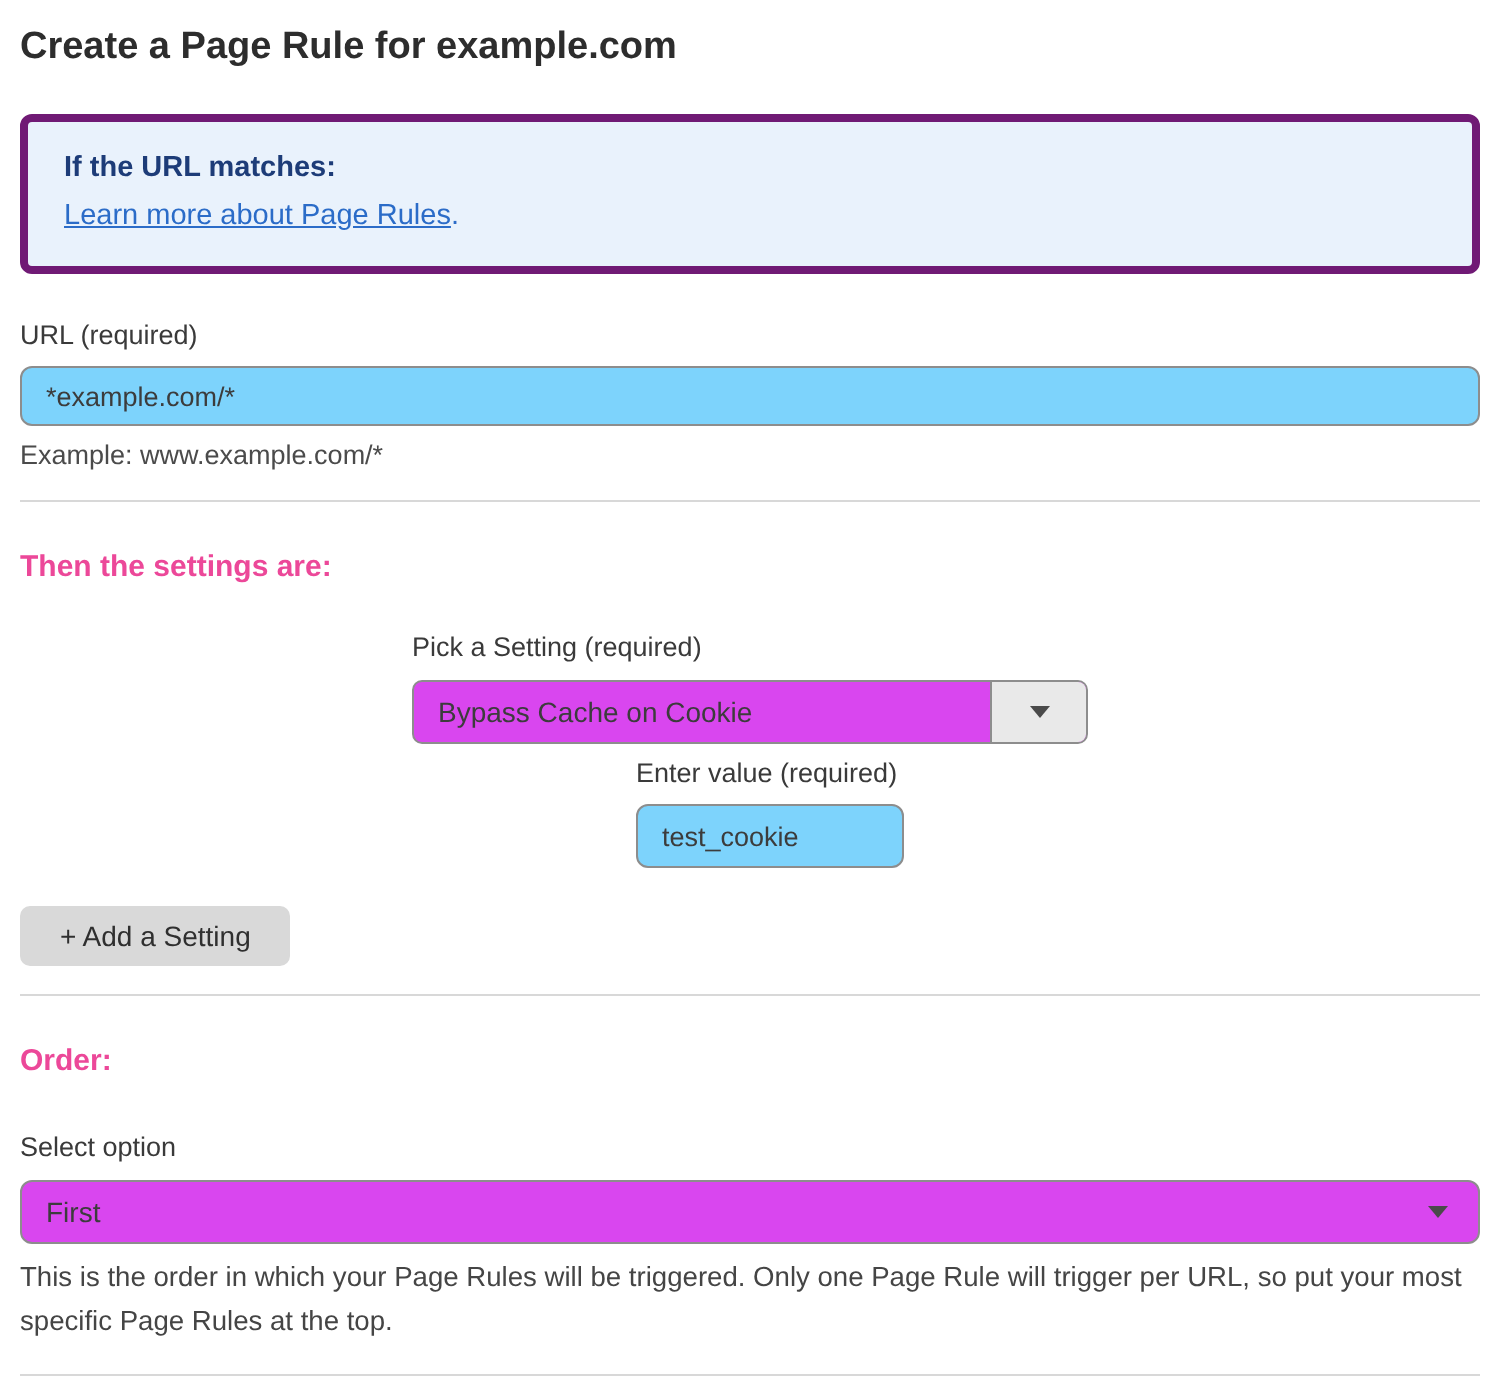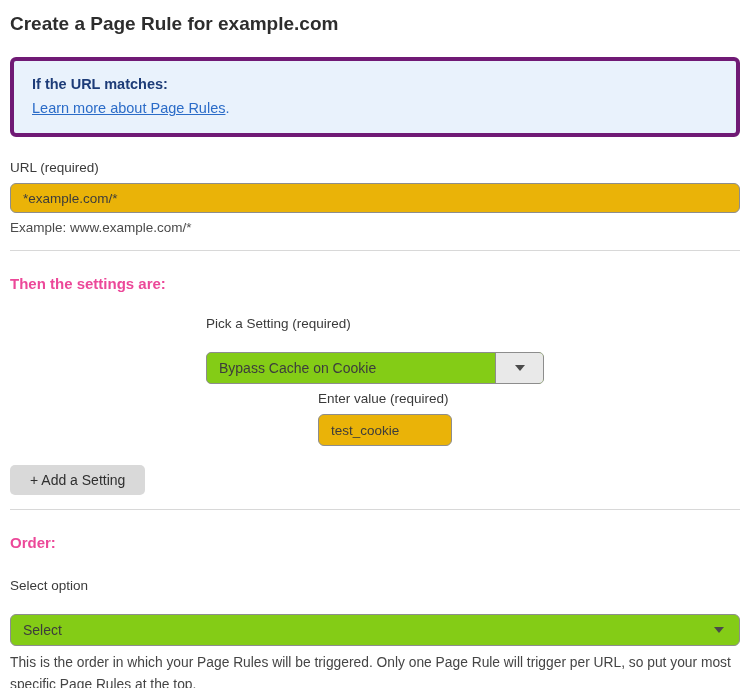--- a/index.html
+++ b/index.html
@@ -48,21 +48,21 @@
     display: block;
     margin-top: 7px;
     height: 30px;
     width: 100%;
     border: 1px solid #8d8d8d;
     border-radius: 6px;
     padding: 11px 12px;
     font-family: "Liberation Sans", "DejaVu Sans", sans-serif;
     font-size: 13.5px;
     color: #3c3c3c;
-    background: #eab308;
+    background: #7dd3fc;
     outline: none;
   }
   .helper {
     margin-top: 7px;
     font-size: 13.5px;
     line-height: 16px;
     color: #4b4b4b;
   }
   .divider {
     border: none;
@@ -78,28 +78,28 @@
   }
   .settings-row {
     display: flex;
     align-items: center;
     margin-top: 24px;
     flex-direction: column;
   }
   .settings-row .field-label { margin-top: 0; }
   .col-value { margin-left: 20px; margin-top: 7px; }
   .select-control {
-    margin-top: 20px;
+    margin-top: 8px;
     display: flex;
     align-items: center;
     height: 32px;
     width: 338px;
     border: 1px solid #8d8d8d;
     border-radius: 5px;
-    background: #84cc16;
+    background: #d946ef;
     cursor: pointer;
     overflow: hidden;
   }
   .select-value {
     flex: 1;
     padding-left: 12px;
     font-size: 14px;
     color: #3c3c3c;
     white-space: nowrap;
   }
@@ -179,21 +179,21 @@
   </div>
 
   <button class="btn btn-gray add-setting-btn">+ Add a Setting</button>
 
   <hr class="divider">
 
   <h2 class="section-heading">Order:</h2>
 
   <label class="field-label" style="margin-top:27px;">Select option</label>
   <div class="select-control select-full">
-    <span class="select-value">Select</span>
+    <span class="select-value">First</span>
     <span class="arrow-icon"></span>
   </div>
 
   <p class="order-helper">This is the order in which your Page Rules will be triggered. Only one Page Rule will trigger per URL, so put your most specific Page Rules at the top.</p>
 
   <hr class="divider" style="margin-top:15px;">
 
   
 
 </div>

